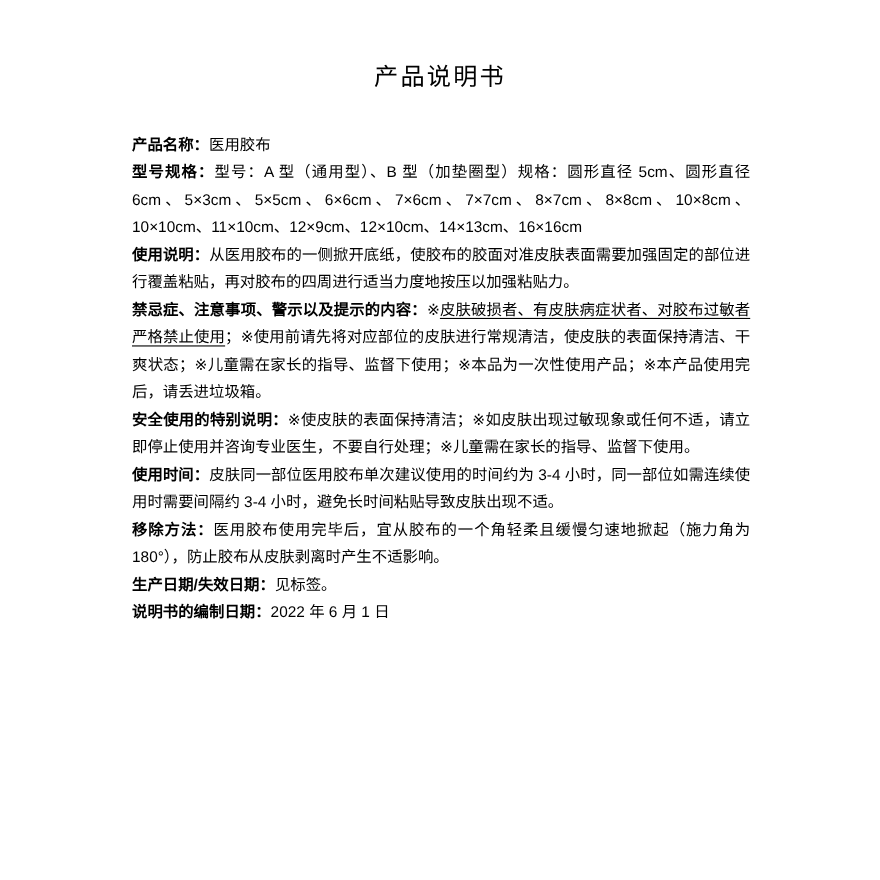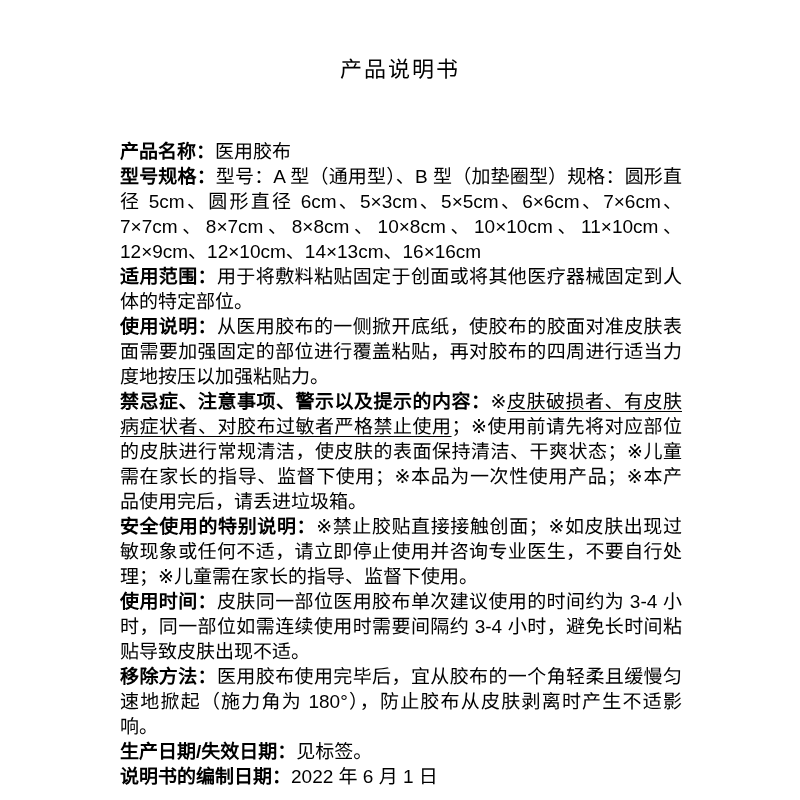--- a/index.html
+++ b/index.html
@@ -29,23 +29,23 @@
     text-align: center;
     font-size: 22px;
     font-weight: 400;
     letter-spacing: 2px;
     line-height: 30px;
     font-family: "Liberation Serif", "DejaVu Serif", serif;
   }
   .doc-body {
     position: absolute;
     left: 120px;
-    top: 139px;
+    top: 119px;
     width: 562px;
-    font-size: 19px;
+    font-size: 14px;
     line-height: 25px;
     text-align: justify;
     text-justify: inter-ideograph;
   }
   .doc-body p {
     margin: 0;
     padding: 0;
   }
   .doc-body b {
     font-weight: 700;
@@ -62,27 +62,26 @@
 
   <h1 class="doc-title">产品说明书</h1>
 
   <div class="doc-body">
 
     <p><b>产品名称：</b><span>医用胶布</span></p>
 
     <p><b>型号规格：</b><span>型号：A 型（通用型）、B 型（加垫圈型）规格：圆形直径 5cm、圆形直径 6cm、5×3cm、5×5cm、6×6cm、7×6cm、7×7cm、8×7cm、8×8cm、10×8cm、10×10cm、11×10cm、12×9cm、12×10cm、14×13cm、16×16cm</span></p>
 
 
-    <p><b>适用范围：</b><span>用于将敷料粘贴固定于创面或将其他医疗器械固定到人体的特定部位。</span></p>
 
     <p><b>使用说明：</b><span>从医用胶布的一侧掀开底纸，使胶布的胶面对准皮肤表面需要加强固定的部位进行覆盖粘贴，再对胶布的四周进行适当力度地按压以加强粘贴力。</span></p>
 
     <p><b>禁忌症、注意事项、警示以及提示的内容：</b><span>※</span><u>皮肤破损者、有皮肤病症状者、对胶布过敏者严格禁止使用</u><span>；※使用前请先将对应部位的皮肤进行常规清洁，使皮肤的表面保持清洁、干爽状态；※儿童需在家长的指导、监督下使用；※本品为一次性使用产品；※本产品使用完后，请丢进垃圾箱。</span></p>
 
-    <p><b>安全使用的特别说明：</b><span>※禁止胶贴直接接触创面；※如皮肤出现过敏现象或任何不适，请立即停止使用并咨询专业医生，不要自行处理；※儿童需在家长的指导、监督下使用。</span></p>
+    <p><b>安全使用的特别说明：</b><span>※使皮肤的表面保持清洁；※如皮肤出现过敏现象或任何不适，请立即停止使用并咨询专业医生，不要自行处理；※儿童需在家长的指导、监督下使用。</span></p>
 
     <p><b>使用时间：</b><span>皮肤同一部位医用胶布单次建议使用的时间约为 3-4 小时，同一部位如需连续使用时需要间隔约 3-4 小时，避免长时间粘贴导致皮肤出现不适。</span></p>
 
     <p><b>移除方法：</b><span>医用胶布使用完毕后，宜从胶布的一个角轻柔且缓慢匀速地掀起（施力角为 180°），防止胶布从皮肤剥离时产生不适影响。</span></p>
 
 
 
     <p><b>生产日期/失效日期：</b><span>见标签。</span></p>
 
     <p><b>说明书的编制日期：</b><span>2022 年 6 月 1 日</span></p>

